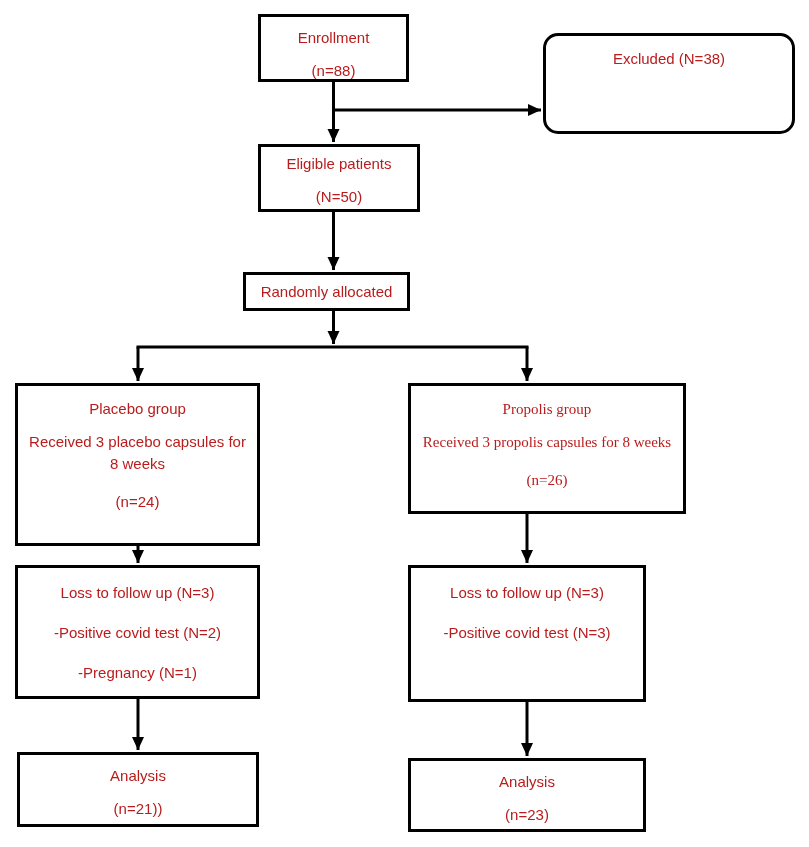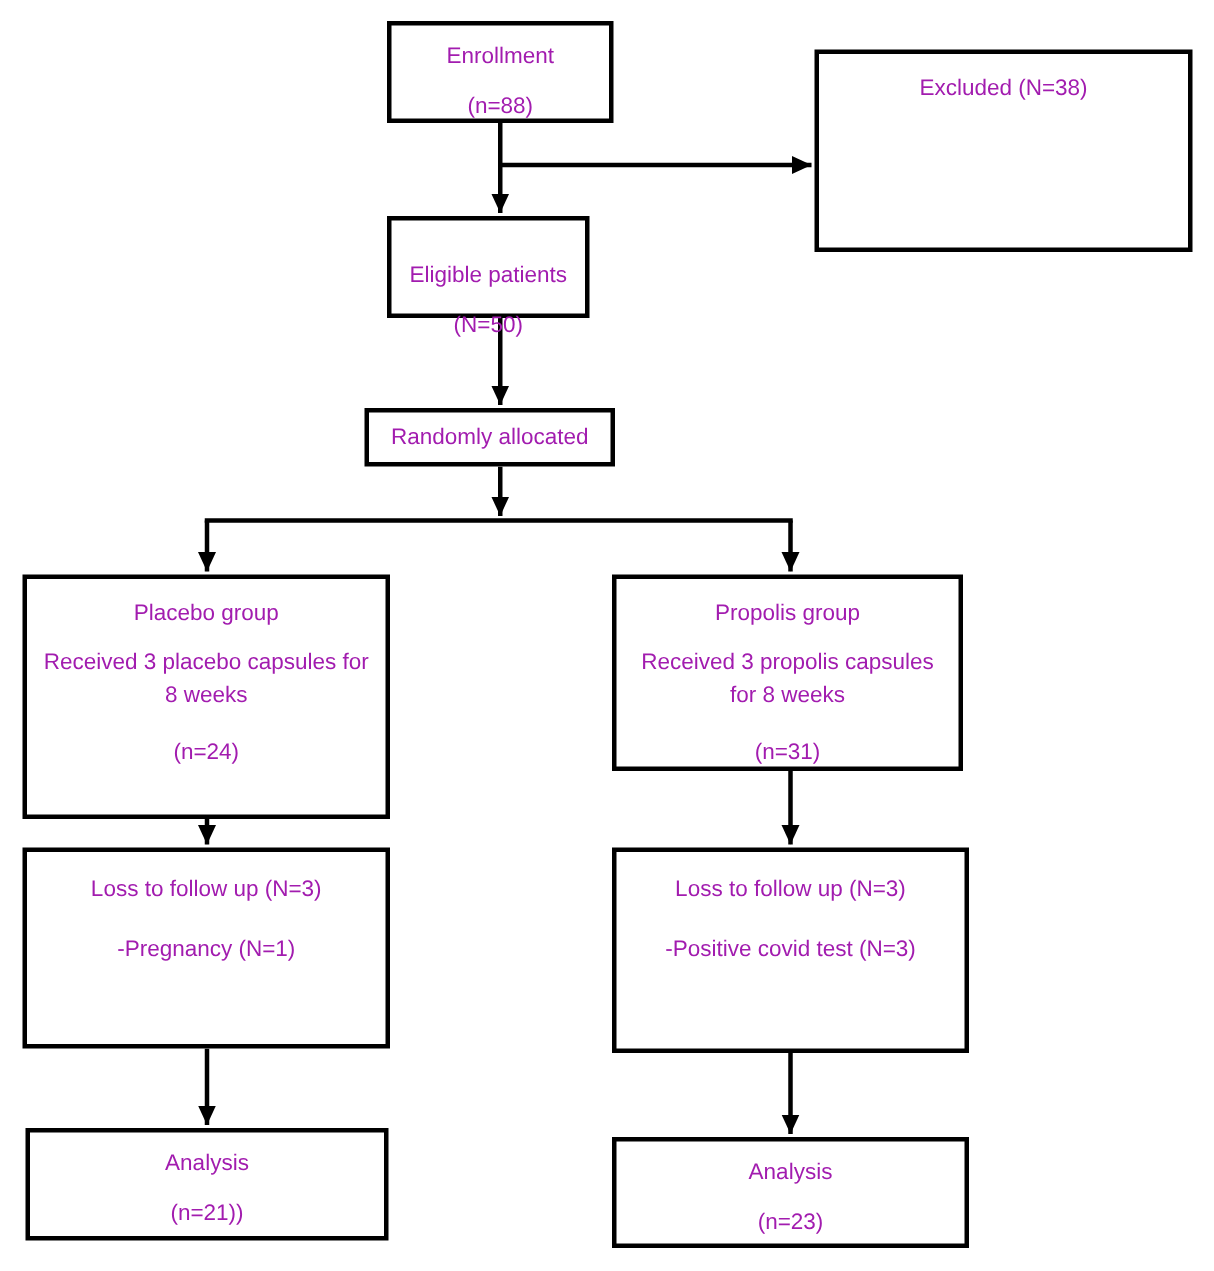--- a/index.html
+++ b/index.html
@@ -6,21 +6,21 @@
     margin: 0;
     padding: 0;
     background: #ffffff;
   }
   #canvas {
     position: relative;
     width: 809px;
     height: 847px;
     background: #ffffff;
     font-family: "Liberation Sans", sans-serif;
-    color: #a21caf;
+    color: #b91c1c;
   }
   #connectors {
     position: absolute;
     left: 0;
     top: 0;
     width: 809px;
     height: 847px;
   }
   .box {
     position: absolute;
@@ -28,28 +28,28 @@
     border: 3px solid #000000;
     background: #ffffff;
     text-align: center;
     font-size: 15px;
     line-height: 22px;
   }
   .box .line { margin: 0 8px 11px 8px; }
   .box .line:last-child { margin-bottom: 16px; }
 
   .box.enrollment { left: 258px; top: 14px;  width: 151px; height: 68px;  padding-top: 10px; }
-  .box.excluded   { left: 543px; top: 33px;  width: 252px; height: 135px; padding-top: 12px; }
-  .box.eligible   { left: 258px; top: 144px; width: 135px; height: 68px;  padding-top: 26px; }
+  .box.excluded   { left: 543px; top: 33px;  width: 252px; height: 101px; padding-top: 12px; border-radius: 15px; }
+  .box.eligible   { left: 258px; top: 144px; width: 162px; height: 68px;  padding-top: 6px; }
   .box.randomized { left: 243px; top: 272px; width: 167px; height: 39px;
                     display: flex; align-items: center; justify-content: center; }
   .box.randomized .line { margin-bottom: 0; }
 
   .box.group-left  { left: 15px;  top: 383px; width: 245px; height: 163px; padding-top: 12px; }
-  .box.group-right { left: 408px; top: 383px; width: 234px; height: 131px; padding-top: 12px; }
+  .box.group-right { left: 408px; top: 383px; width: 278px; height: 131px; padding-top: 12px; font-family: Liberation Serif, serif; }
   .box.group-left .line:nth-child(2),
   .box.group-right .line:nth-child(2) { margin-bottom: 16px; }
 
   .box.loss-left  { left: 15px;  top: 565px; width: 245px; height: 134px; padding-top: 14px; }
   .box.loss-right { left: 408px; top: 565px; width: 238px; height: 137px; padding-top: 14px; }
   .box.loss-left .line, .box.loss-right .line { margin-bottom: 18px; }
 
   .box.analysis-left  { left: 17px;  top: 752px; width: 242px; height: 75px; padding-top: 10px; }
   .box.analysis-right { left: 408px; top: 758px; width: 238px; height: 74px; padding-top: 10px; }
 </style>
@@ -108,25 +108,26 @@
 
   <div class="box group-left">
     <div class="line">Placebo group</div>
     <div class="line">Received 3 placebo capsules for 8 weeks</div>
     <div class="line">(n=24)</div>
   </div>
 
   <div class="box group-right">
     <div class="line">Propolis group</div>
     <div class="line">Received 3 propolis capsules for 8 weeks</div>
-    <div class="line">(n=31)</div>
+    <div class="line">(n=26)</div>
   </div>
 
   <div class="box loss-left">
     <div class="line">Loss to follow up (N=3)</div>
+    <div class="line">-Positive covid test (N=2)</div>
     <div class="line">-Pregnancy (N=1)</div>
   </div>
 
   <div class="box loss-right">
     <div class="line">Loss to follow up (N=3)</div>
     <div class="line">-Positive covid test (N=3)</div>
   </div>
 
   <div class="box analysis-left">
     <div class="line">Analysis</div>

